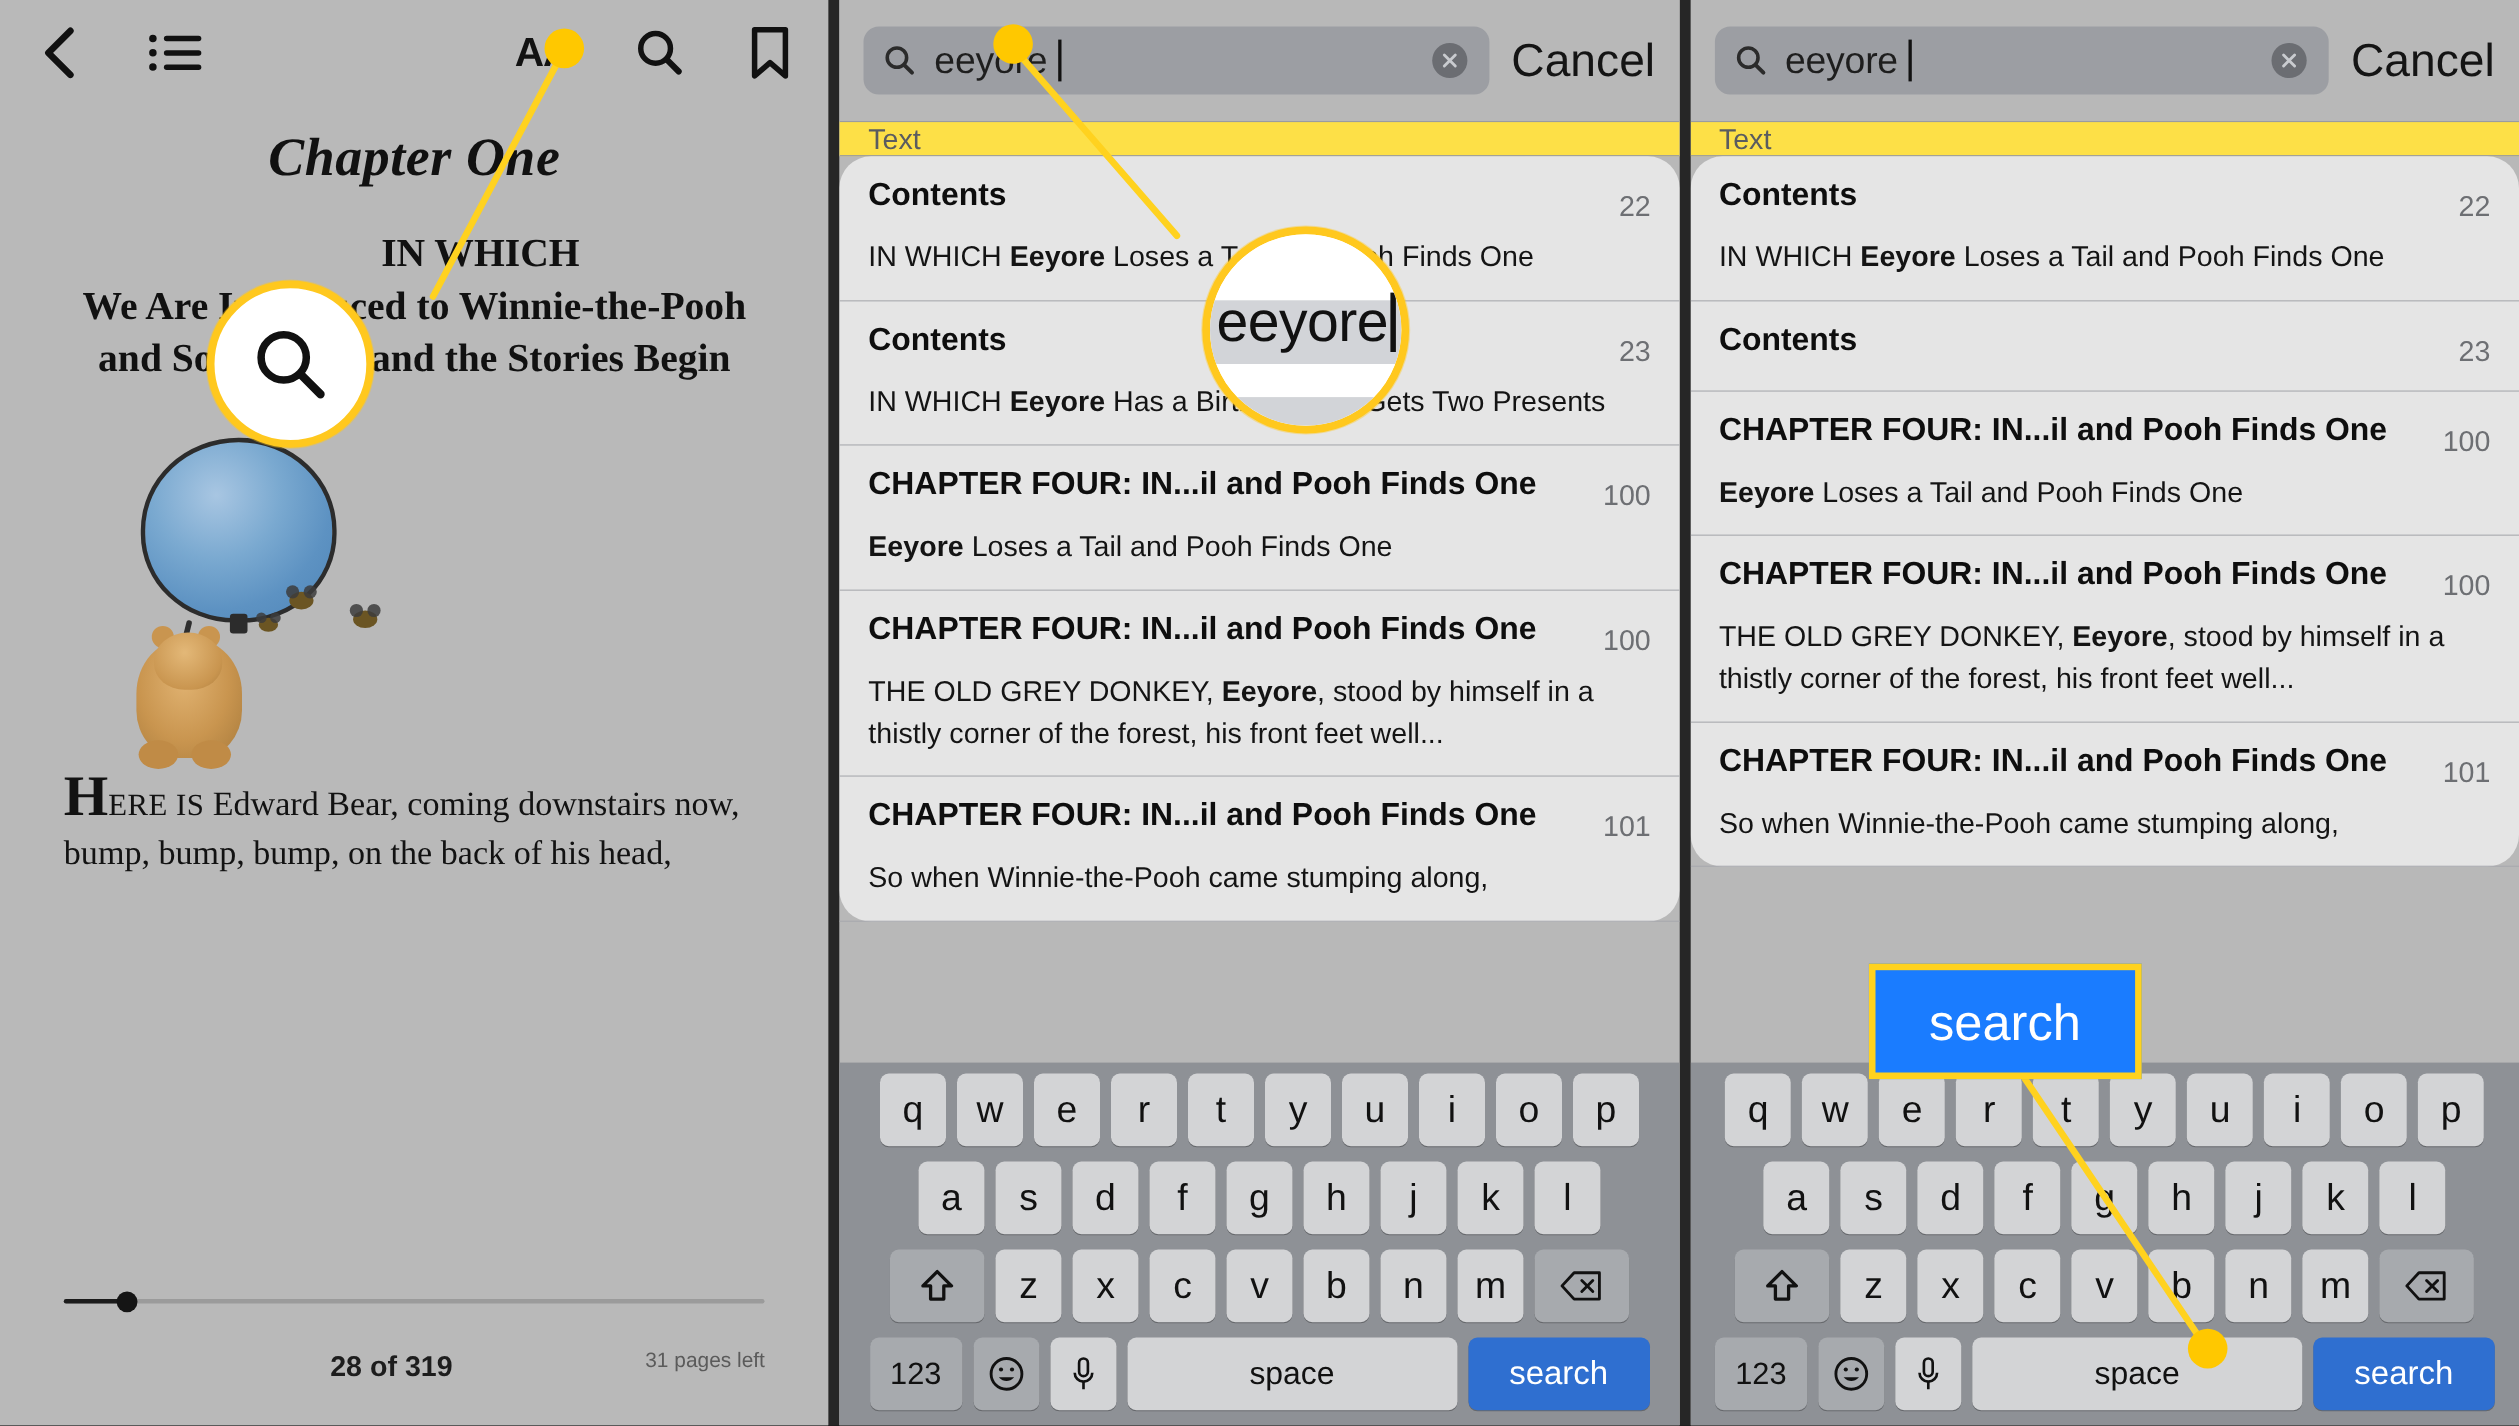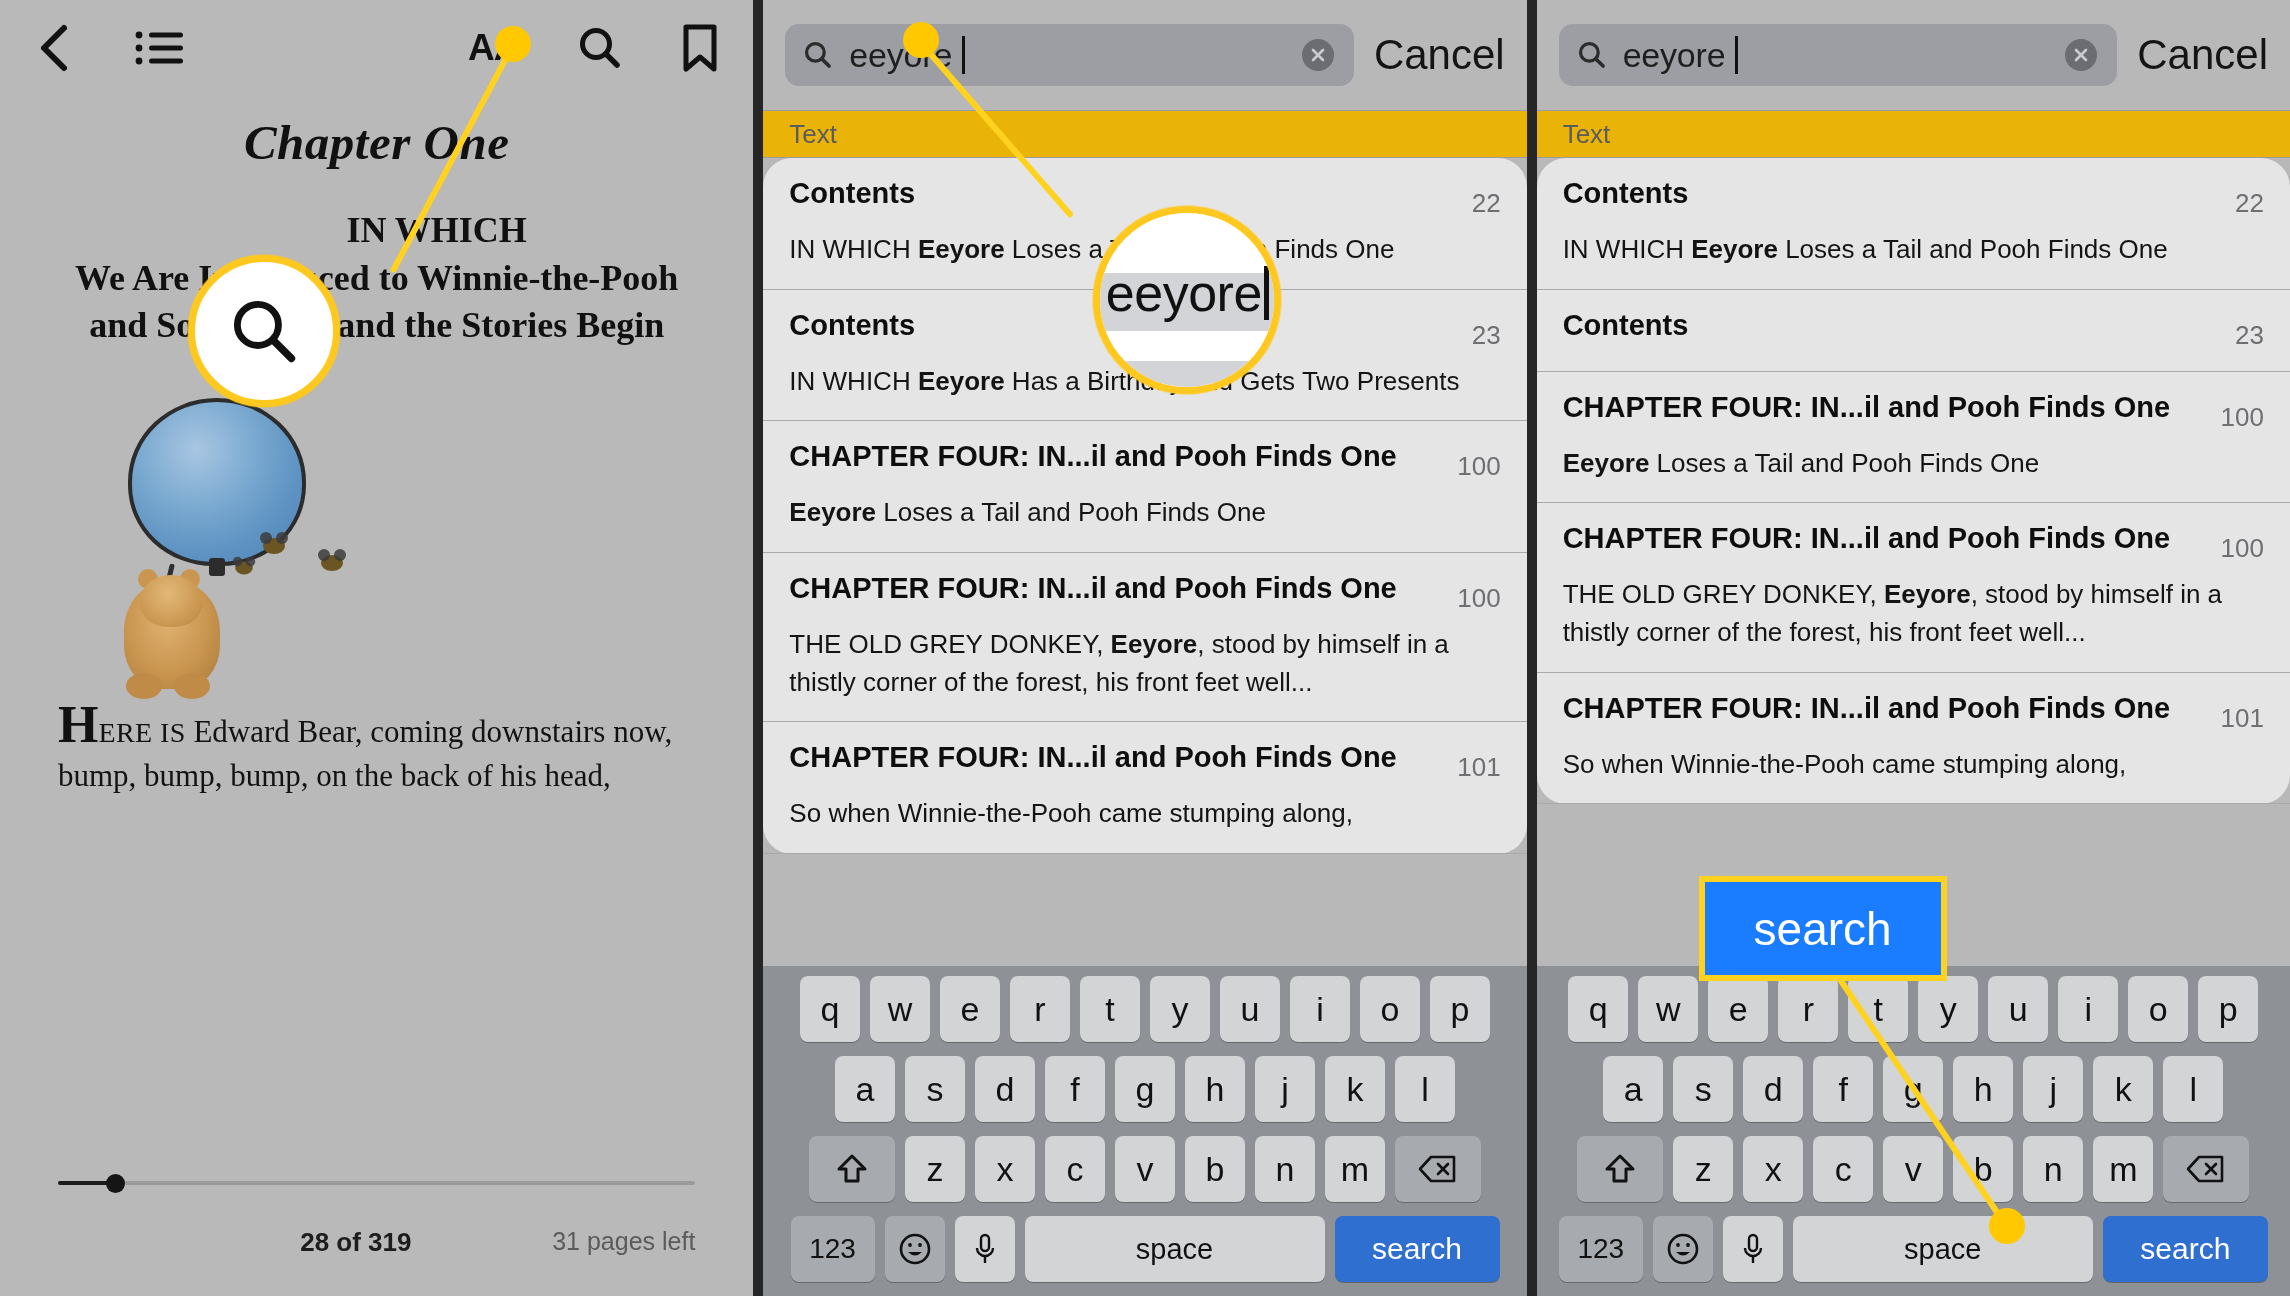--- a/index.html
+++ b/index.html
@@ -83,35 +83,35 @@
   .body-text .drop { font-size: 52px; font-weight: 700; line-height: 0.8; }
   .body-text .sc { font-variant: small-caps; font-size: 28px; letter-spacing: .4px;}
 
   .reader-footer { position:absolute; left:0; right:0; bottom: 0; padding: 0 58px 38px; }
   .slider { position:relative; height: 8px; margin-bottom: 40px; }
   .slider .track-bg { position:absolute; left:0; right:0; top:2px; height:4px; background:#9b9b9b; border-radius:2px;}
   .slider .track-fill { position:absolute; left:0; top:2px; width: 54px; height:4px; background:#1b1b1b; border-radius:2px;}
   .slider .knob { position:absolute; left: 48px; top:-5px; width:19px; height:19px; border-radius:50%; background:#151515;}
   .footer-row { display:flex; align-items:flex-start; }
   .pagecount { margin: 0 auto 0 38%; font-size: 26px; font-weight: 700; color:#1d1d1d; }
-  .pagesleft { margin-left:auto; font-size: 25px; color:#5b5b5b; }
+  .pagesleft { margin-left:auto; font-size: 19px; color:#5b5b5b; }
 
   
   .search-top { height: 110px; display:flex; align-items:center; gap: 20px; padding: 0 22px; background:#b8b8b8;}
   .search-field {
     flex:1; height: 62px; background:#9c9ea3; border-radius: 14px;
     display:flex; align-items:center; gap: 16px; padding: 0 18px; position:relative;
   }
   .search-field .q { font-size: 34px; color:#1e1e1e; letter-spacing:-.2px; }
   .search-field .caret { width:3px; height:38px; background:#111; margin-left:-6px; }
   .clear-x { position:absolute; right: 20px; width:32px; height:32px; border-radius:50%;
     background:#6b6d72; display:flex; align-items:center; justify-content:center; }
   .cancel { font-size: 42px; color:#141414; }
 
-  .sec-header { height: 48px; background: #eab308; display:flex; align-items:center; padding: 0 26px;
+  .sec-header { height: 32px; background: #fde047; display:flex; align-items:center; padding: 0 26px;
      border-top: 1px solid #9a9ca1; border-bottom:1px solid #9a9ca1;}
   .sec-header span { font-size: 26px; color:#5a5c60; }
 
   .results { background:#e5e5e5;border-radius:29px; }
   .result-row { padding: 18px 26px 20px; border-bottom: 1px solid #a8aaae; position:relative; }
   .result-head { display:flex; align-items:flex-start; gap: 12px; }
   .result-title { font-size: 29px; font-weight: 700; color:#0e0e0e; flex:1; line-height:1.2;}
   .result-page { font-size: 26px; color:#6d6f73; min-width: 56px; text-align:right;margin-top:12px;}
   .result-snip { font-size: 26px; color:#141414; margin-top: 12px; line-height: 1.45; }
   .result-snip b { font-weight: 700; }

